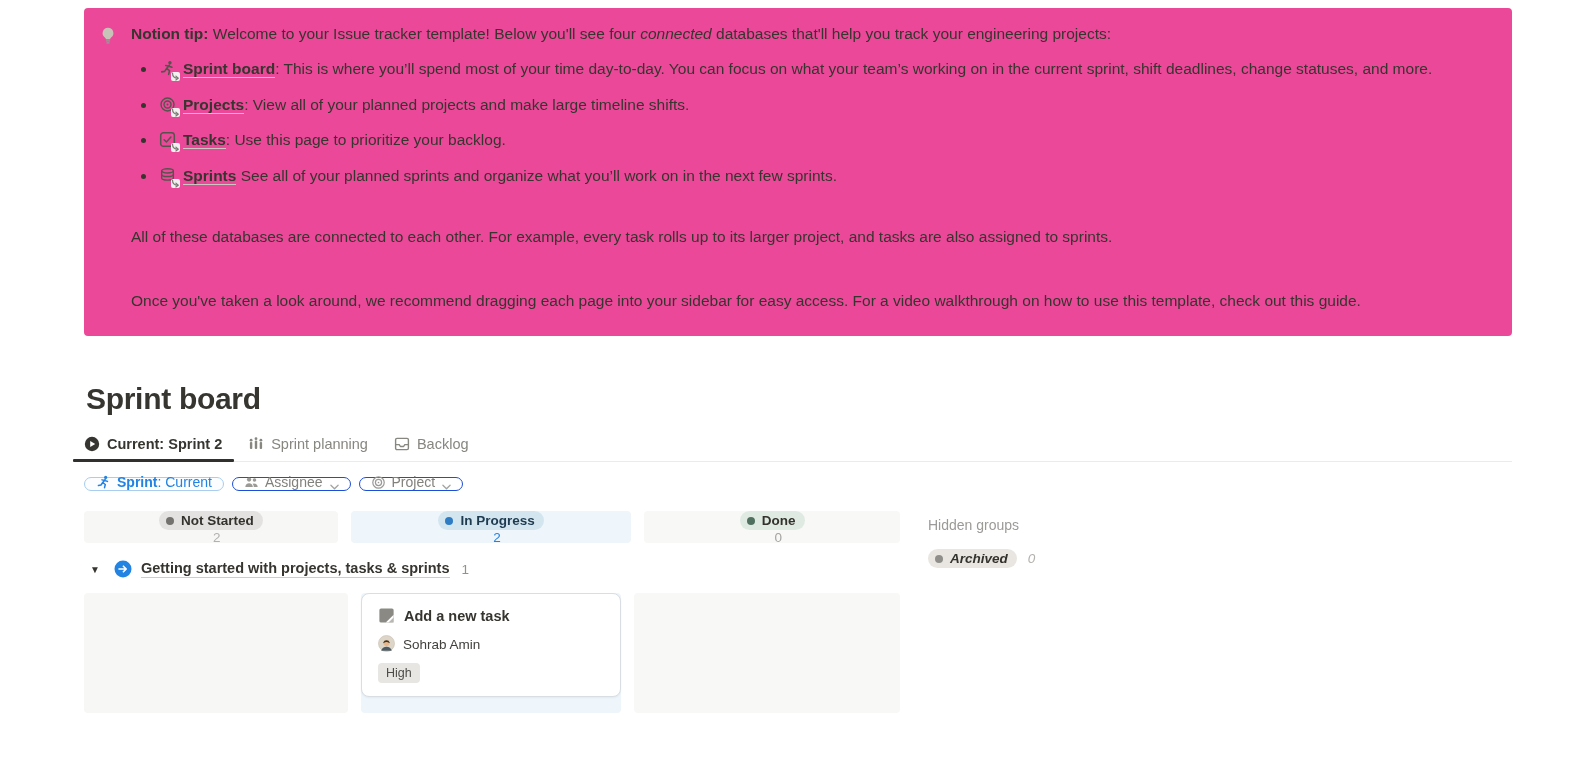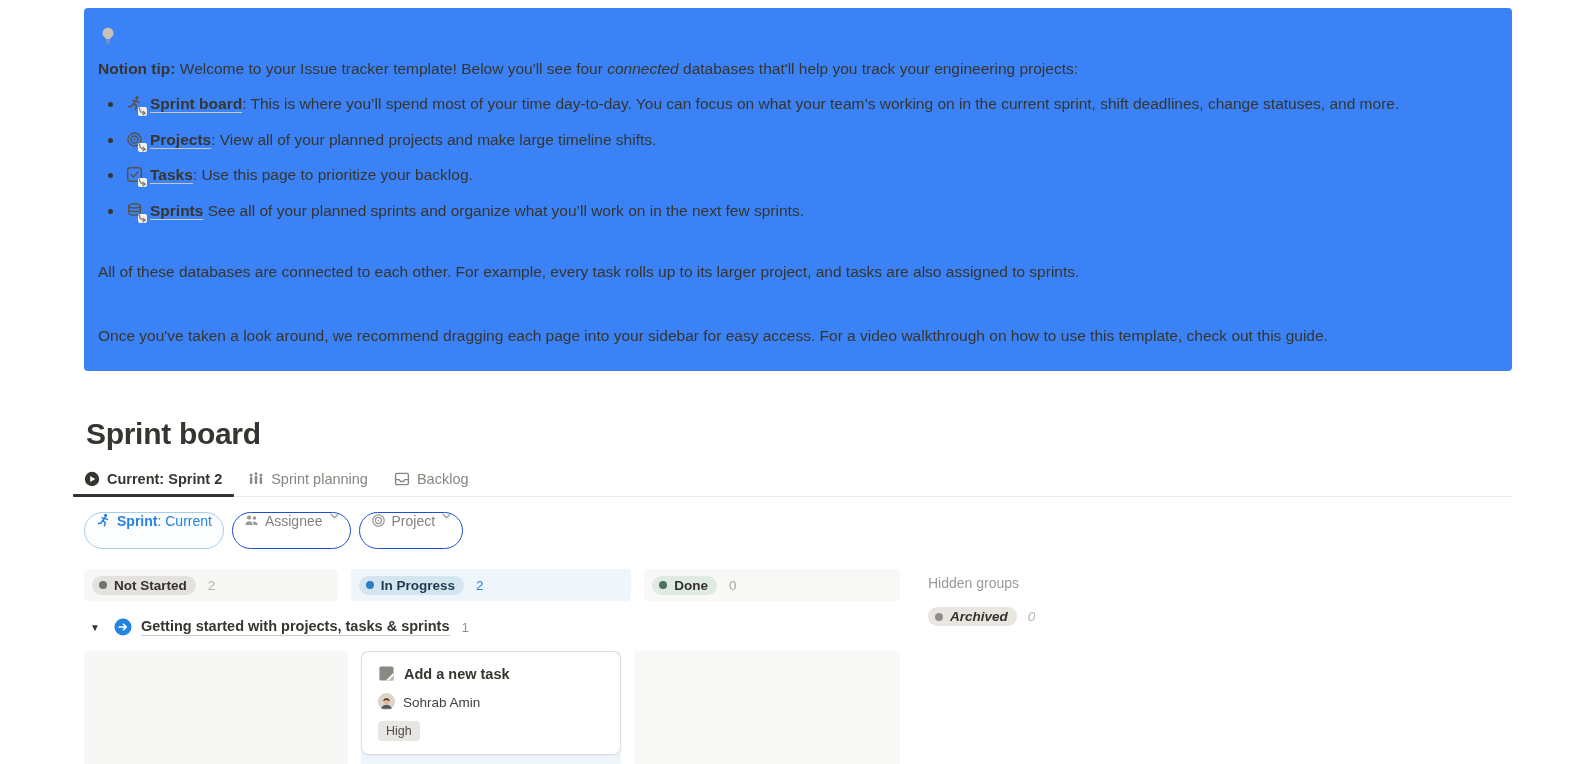--- a/index.html
+++ b/index.html
@@ -9,24 +9,24 @@
     font-family:"Liberation Sans", sans-serif;
     color:#37352f;
   }
   .content { margin:0 84px; width:1428px; padding-top:8px; }
 
   
   .page-title { font-size:38px; font-weight:700; letter-spacing:-0.5px; padding:2px 0 14px 2px; color:#37352f; }
 
   
   .callout {
-    background:#3b82f6; border-radius:4px;
+    background:#ec4899; border-radius:4px;
     padding:15px 16px 24px 14px;
     display:flex; gap:11px;
-    font-size:15.5px; line-height:1.45;flex-direction:column;
+    font-size:15.5px; line-height:1.45;
   }
   .callout-icon { flex:0 0 22px; padding-top:2px; }
   .callout-body { flex:1; }
   .callout ul { list-style:disc; margin:13px 0 0 0; padding-left:26px; }
   .callout li { margin-bottom:13px; color:#37352f; }
   .bullet-icon { display:inline-block; width:17px; height:17px; position:relative; margin:0 7px 0 2px; vertical-align:-3px; }
   .bullet-icon .link-arrow {
     position:absolute; right:-4px; bottom:-4px; width:9px; height:9px;
     background:#f1f1ef; border-radius:2px;
   }
@@ -42,34 +42,34 @@
   .tab { display:flex; align-items:center; gap:7px; font-size:14.5px; color:#87867f; cursor:pointer; position:relative; }
   .tab .tab-icon { width:16px; height:16px; display:inline-flex; }
   .tab--active { color:#37352f; font-weight:700; }
   .tab--active::after {
     content:""; position:absolute; left:-11px; right:-12px; bottom:-10px; height:3px; background:#32302c; border-radius:1px;
   }
 
   
   .filters-row { margin-top:15px; display:flex; gap:8px; }
   .chip {
-    height:37px; border-radius:20px; display:inline-flex; align-items:flex-start; gap:6px;
+    height:14px; border-radius:20px; display:inline-flex; align-items:flex-end; gap:6px;
     padding:0 11px; font-size:14px; background:#ffffff; cursor:pointer;
   }
   .chip--blue { border:1px solid #a8cdef; color:#2383e2; background:#fbfdff; }
   .chip--blue .chip-strong { font-weight:700; }
   .chip--gray { border:1px solid #1d4ed8; color:#82817c; }
   .chip .chip-icon { display:inline-flex; width:15px; height:15px; }
   .chip .chev { display:inline-flex; margin-left:1px; }
 
   
   .board { margin-top:20px; display:flex; }
   .board-main { width:816px; }
   .head-row, .body-row { display:flex; gap:13px; }
-  .col-head { height:32px; border-radius:4px; display:flex; align-items:center; padding:0 8px; }
+  .col-head { height:32px; border-radius:4px; display:flex; align-items:center; padding:0 8px;flex-direction:column; }
   .col-head.c0 { width:264px; background:#f7f7f5; }
   .col-head.c1 { width:292px; background:#eef5fb; }
   .col-head.c2 { width:266px; background:#f8f8f6; }
   .status-chip { display:inline-flex; align-items:center; gap:7px; padding:2px 9px 2px 7px; border-radius:12px; font-size:13.5px; font-weight:700; color:#34322d; }
   .status-chip .dot { width:8px; height:8px; border-radius:50%; display:inline-block; }
   .sc0 { background:#e3e2e0; } .sc0 .dot { background:#73726e; }
   .sc1 { background:#d3e5ef; color:#1d3a4f; } .sc1 .dot { background:#2e7cc4; }
   .sc2 { background:#dfeae3; } .sc2 .dot { background:#50705f; }
   .sc3 { background:#e9e6e1; } .sc3 .dot { background:#8f8e8a; }
   .col-count { margin-left:12px; font-size:13.5px; }

